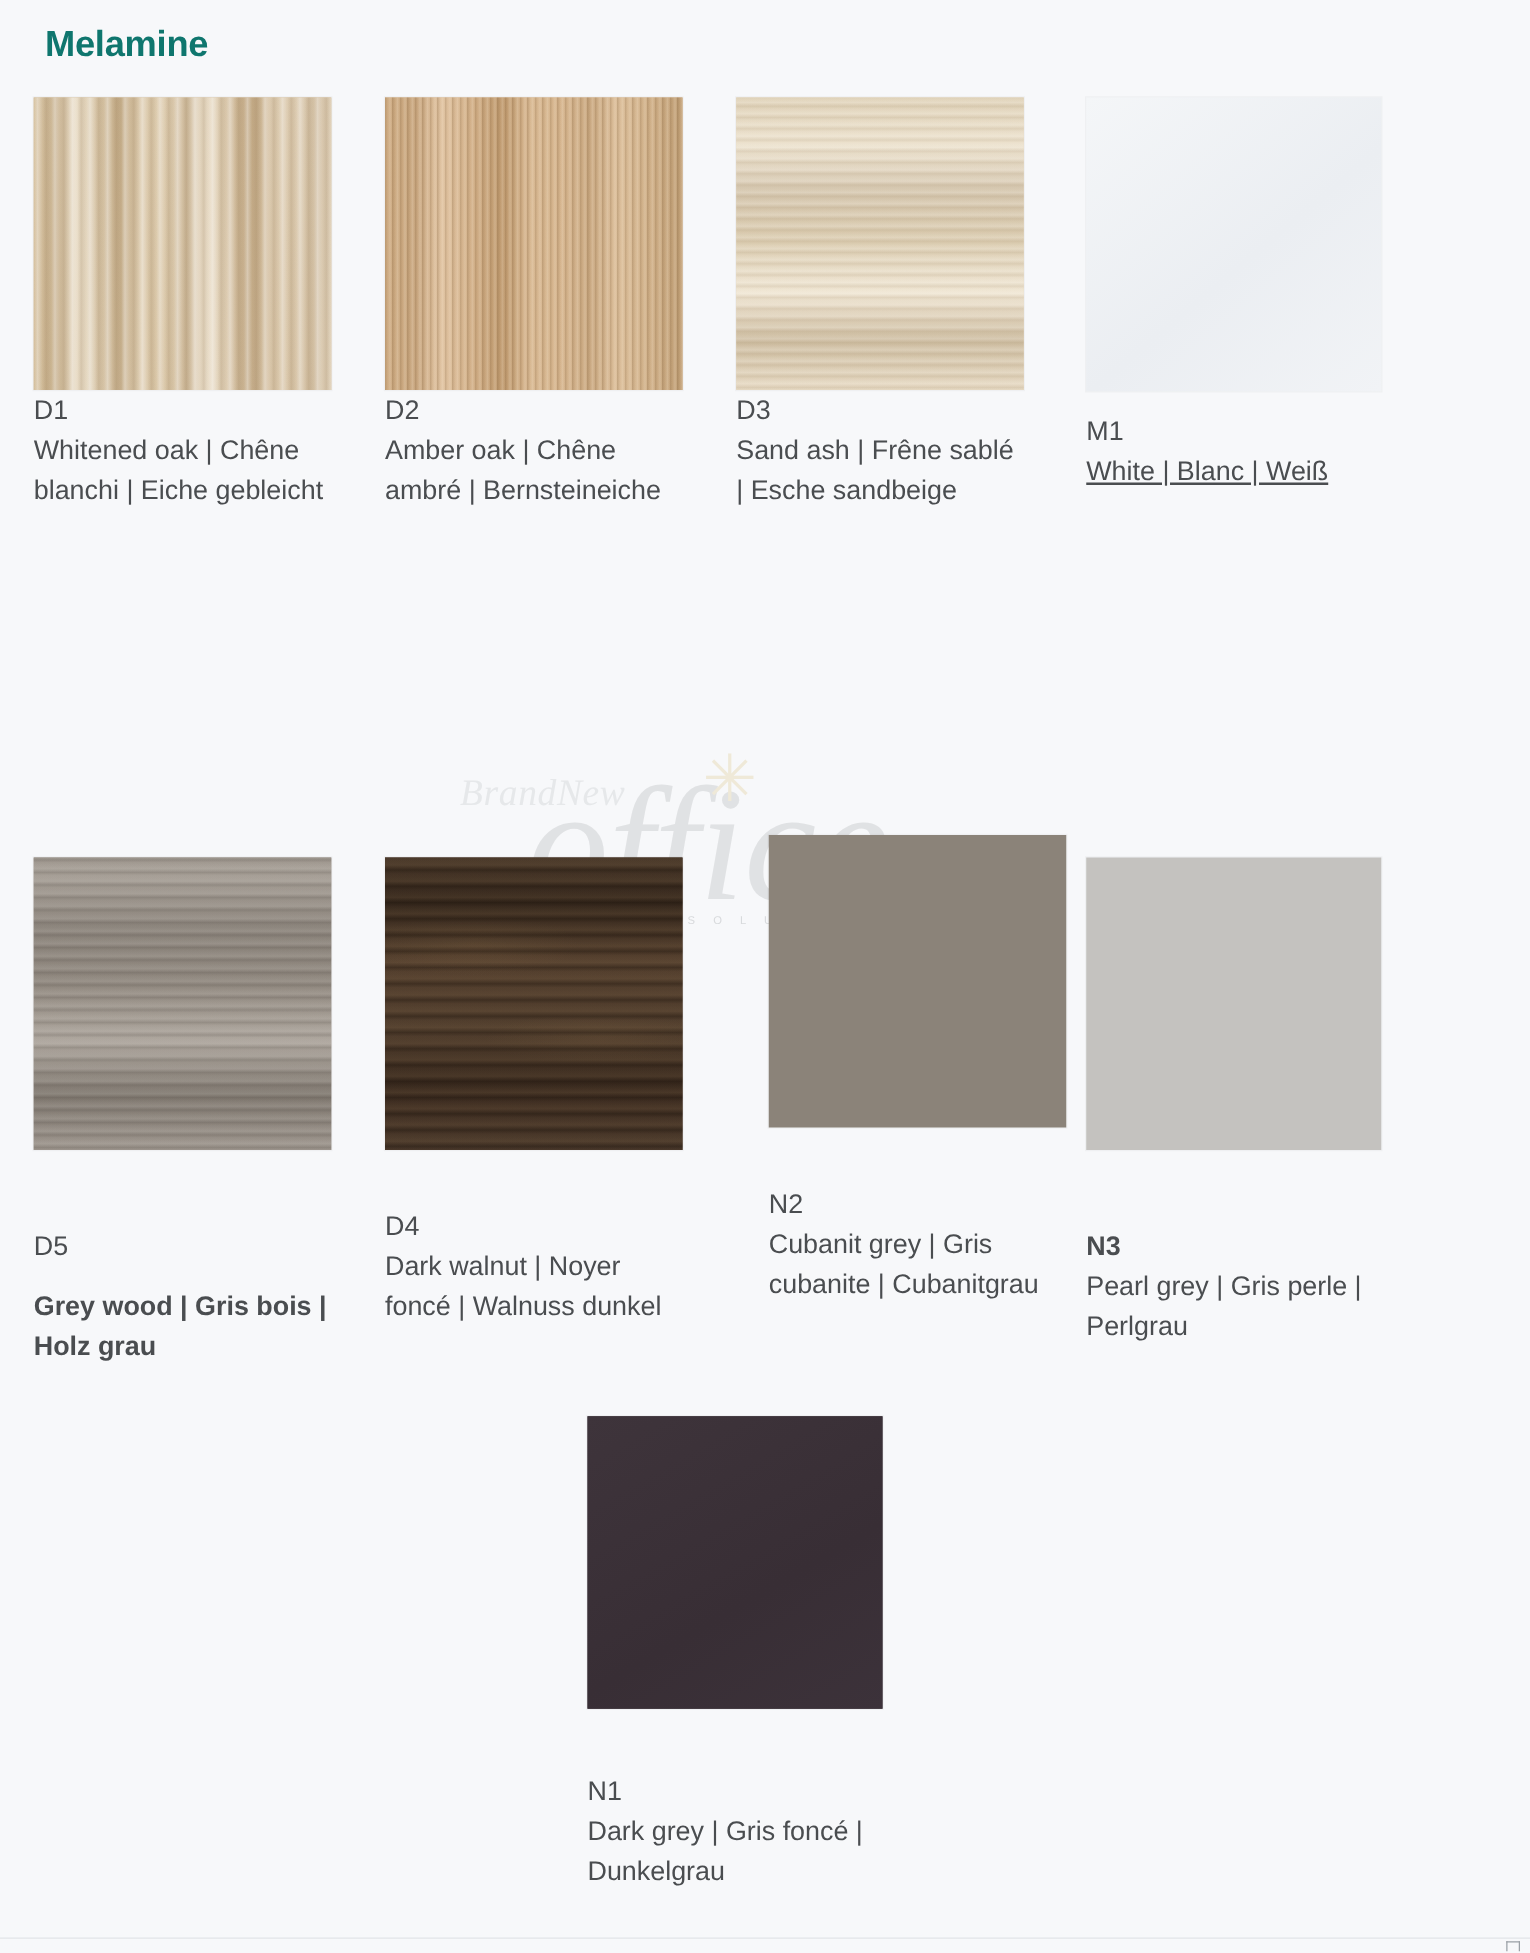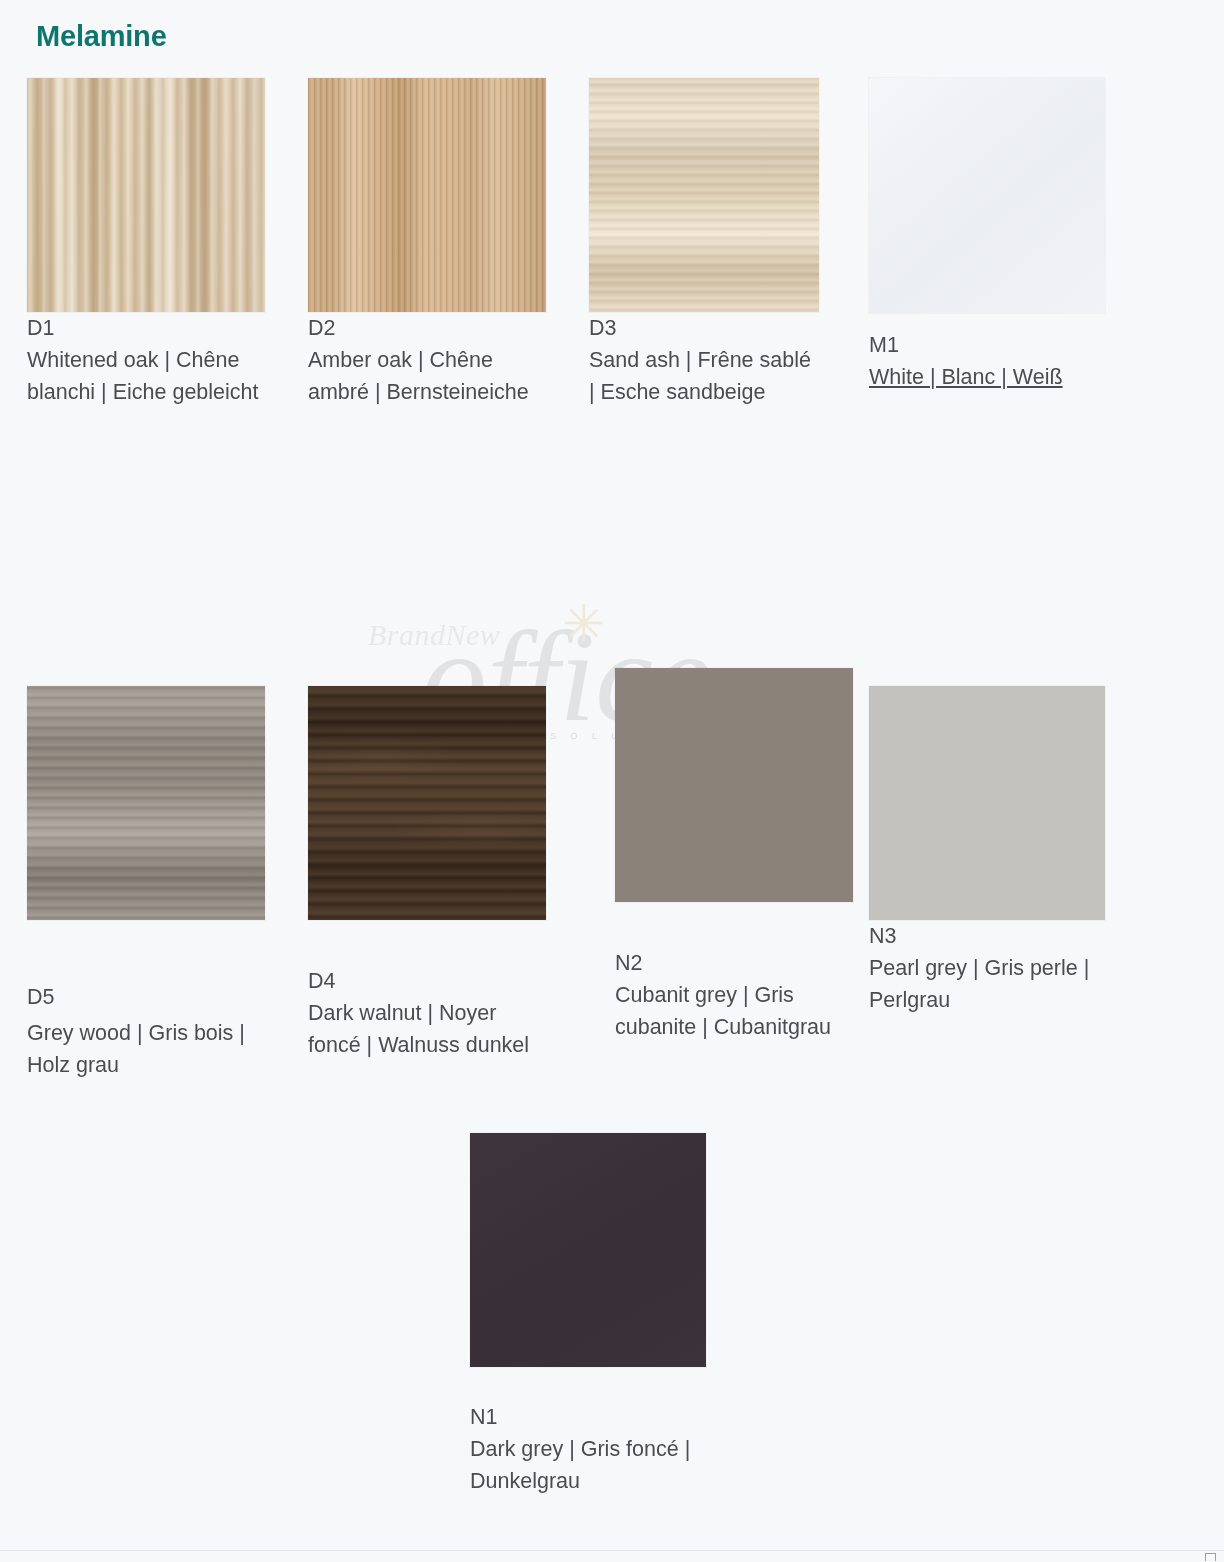--- a/index.html
+++ b/index.html
@@ -230,41 +230,41 @@
 
 <div class="swatch-cell" style="left:869px; top:78px; width:236px;">
   <div class="swatch tex-m1" style="height:235px;"></div>
   <div class="code" style="margin-top:16px;">M1</div>
   <div class="caption" style="margin-top:0;text-decoration:underline;">White | Blanc | Weiß</div>
 </div>
 
 <div class="swatch-cell" style="left:27px; top:686px; width:238px;">
   <div class="swatch tex-d5" style="height:234px;"></div>
   <div class="code" style="margin-top:61px;">D5</div>
-  <div class="caption" style="margin-top:4px;">Grey wood | Gris bois | Holz grau</div>
+  <div class="caption" style="margin-top:16px;font-weight:bold;">Grey wood | Gris bois | Holz grau</div>
 </div>
 
 <div class="swatch-cell" style="left:308px; top:686px; width:238px;">
   <div class="swatch tex-d4" style="height:234px;"></div>
   <div class="code" style="margin-top:45px;">D4</div>
   <div class="caption" style="margin-top:0;">Dark walnut | Noyer foncé | Walnuss dunkel</div>
 </div>
 
 <div class="swatch-cell" style="left:589px; top:668px; width:238px;margin-left:26px;">
   <div class="swatch tex-n2" style="height:234px;"></div>
   <div class="code" style="margin-top:45px;">N2</div>
   <div class="caption" style="margin-top:0;">Cubanit grey | Gris cubanite | Cubanitgrau</div>
 </div>
 
 <div class="swatch-cell" style="left:869px; top:686px; width:236px;">
   <div class="swatch tex-n3" style="height:234px;"></div>
-  <div class="code" style="">N3</div>
+  <div class="code" style="margin-top:61px;font-weight:bold;">N3</div>
   <div class="caption" style="margin-top:0;">Pearl grey | Gris perle | Perlgrau</div>
 </div>
 
 <div class="swatch-cell" style="left:470px; top:1133px; width:236px;">
   <div class="swatch tex-n1" style="height:234px;"></div>
-  <div class="code" style="margin-top:34px;">N1</div>
+  <div class="code" style="margin-top:50px;">N1</div>
   <div class="caption" style="margin-top:0;">Dark grey | Gris foncé | Dunkelgrau</div>
 </div>
 
 <div id="page-rule"></div>
 <div id="corner-mark"></div>
 
 </body></html>

